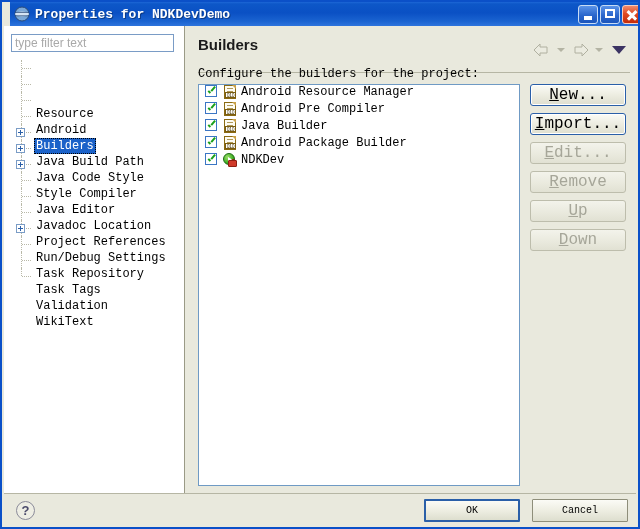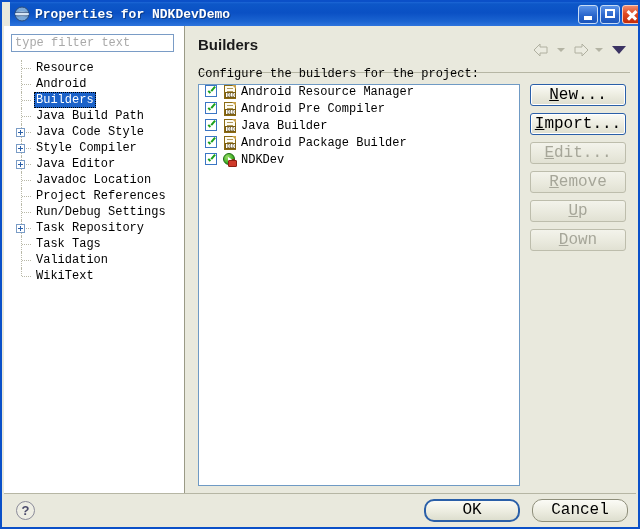--- a/index.html
+++ b/index.html
@@ -93,21 +93,21 @@
     background: #ffffff;
     box-sizing: border-box;
   }
   .filterbox {
     position: absolute;
     left: 7px; top: 8px;
     width: 163px; height: 18px;
     border: 1px solid #7a9cc6;
     background: #ffffff;
     box-sizing: border-box;
-    font-family: Liberation Mono, monospace;
+    font-family: Liberation Sans, sans-serif;
     font-size: 12px;
     color: #0c4a6e;
     padding: 1px 3px;
     outline: none;
   }
   .filterbox::placeholder { color: #a9a9a9; opacity: 1; }
 
   .tree {
     position: absolute;
     left: 0; top: 34px;
@@ -155,20 +155,21 @@
   }
   .tnode .plusbox::after {
     content: "";
     position: absolute; left: 3px; top: 1px;
     width: 1px; height: 5px; background: #2b5fa8;
   }
   .tnode .tlabel {
     position: relative;
     display: inline-block;
     padding: 0 2px;
+    margin-top: 46px;
   }
   .tnode.selected .tlabel {
     background: #1b62c9;
     color: #ffffff;
     outline: 1px dotted #000000;
     outline-offset: -1px;
   }
 
   
   .vdivider {
@@ -418,24 +419,24 @@
   .dlgbtns {
     position: absolute;
     right: 8px; top: 5px;
     display: flex;
     gap: 12px;
   }
   .dbtn {
     width: 96px; height: 23px;
     background: linear-gradient(to bottom, #fbfbf6 0%, #ededE1 52%, #dddece 100%);
     border: 1px solid #8e8e7a;
-    border-radius: 10px;
-    box-sizing: border-box;
-    font-family: "Liberation Mono", "DejaVu Sans Mono", monospace;
-    font-size: 16px;
+    border-radius: 1px;
+    box-sizing: border-box;
+    font-family: "Liberation Mono", "DejaVu Sans Mono", monospace;
+    font-size: 10px;
     color: #000000;
     line-height: 21px;
     text-align: center;
     cursor: default;
     padding: 0;
   }
   .dbtn.default {
     border: 2px solid #2a5fa8;
     line-height: 19px;
   }

